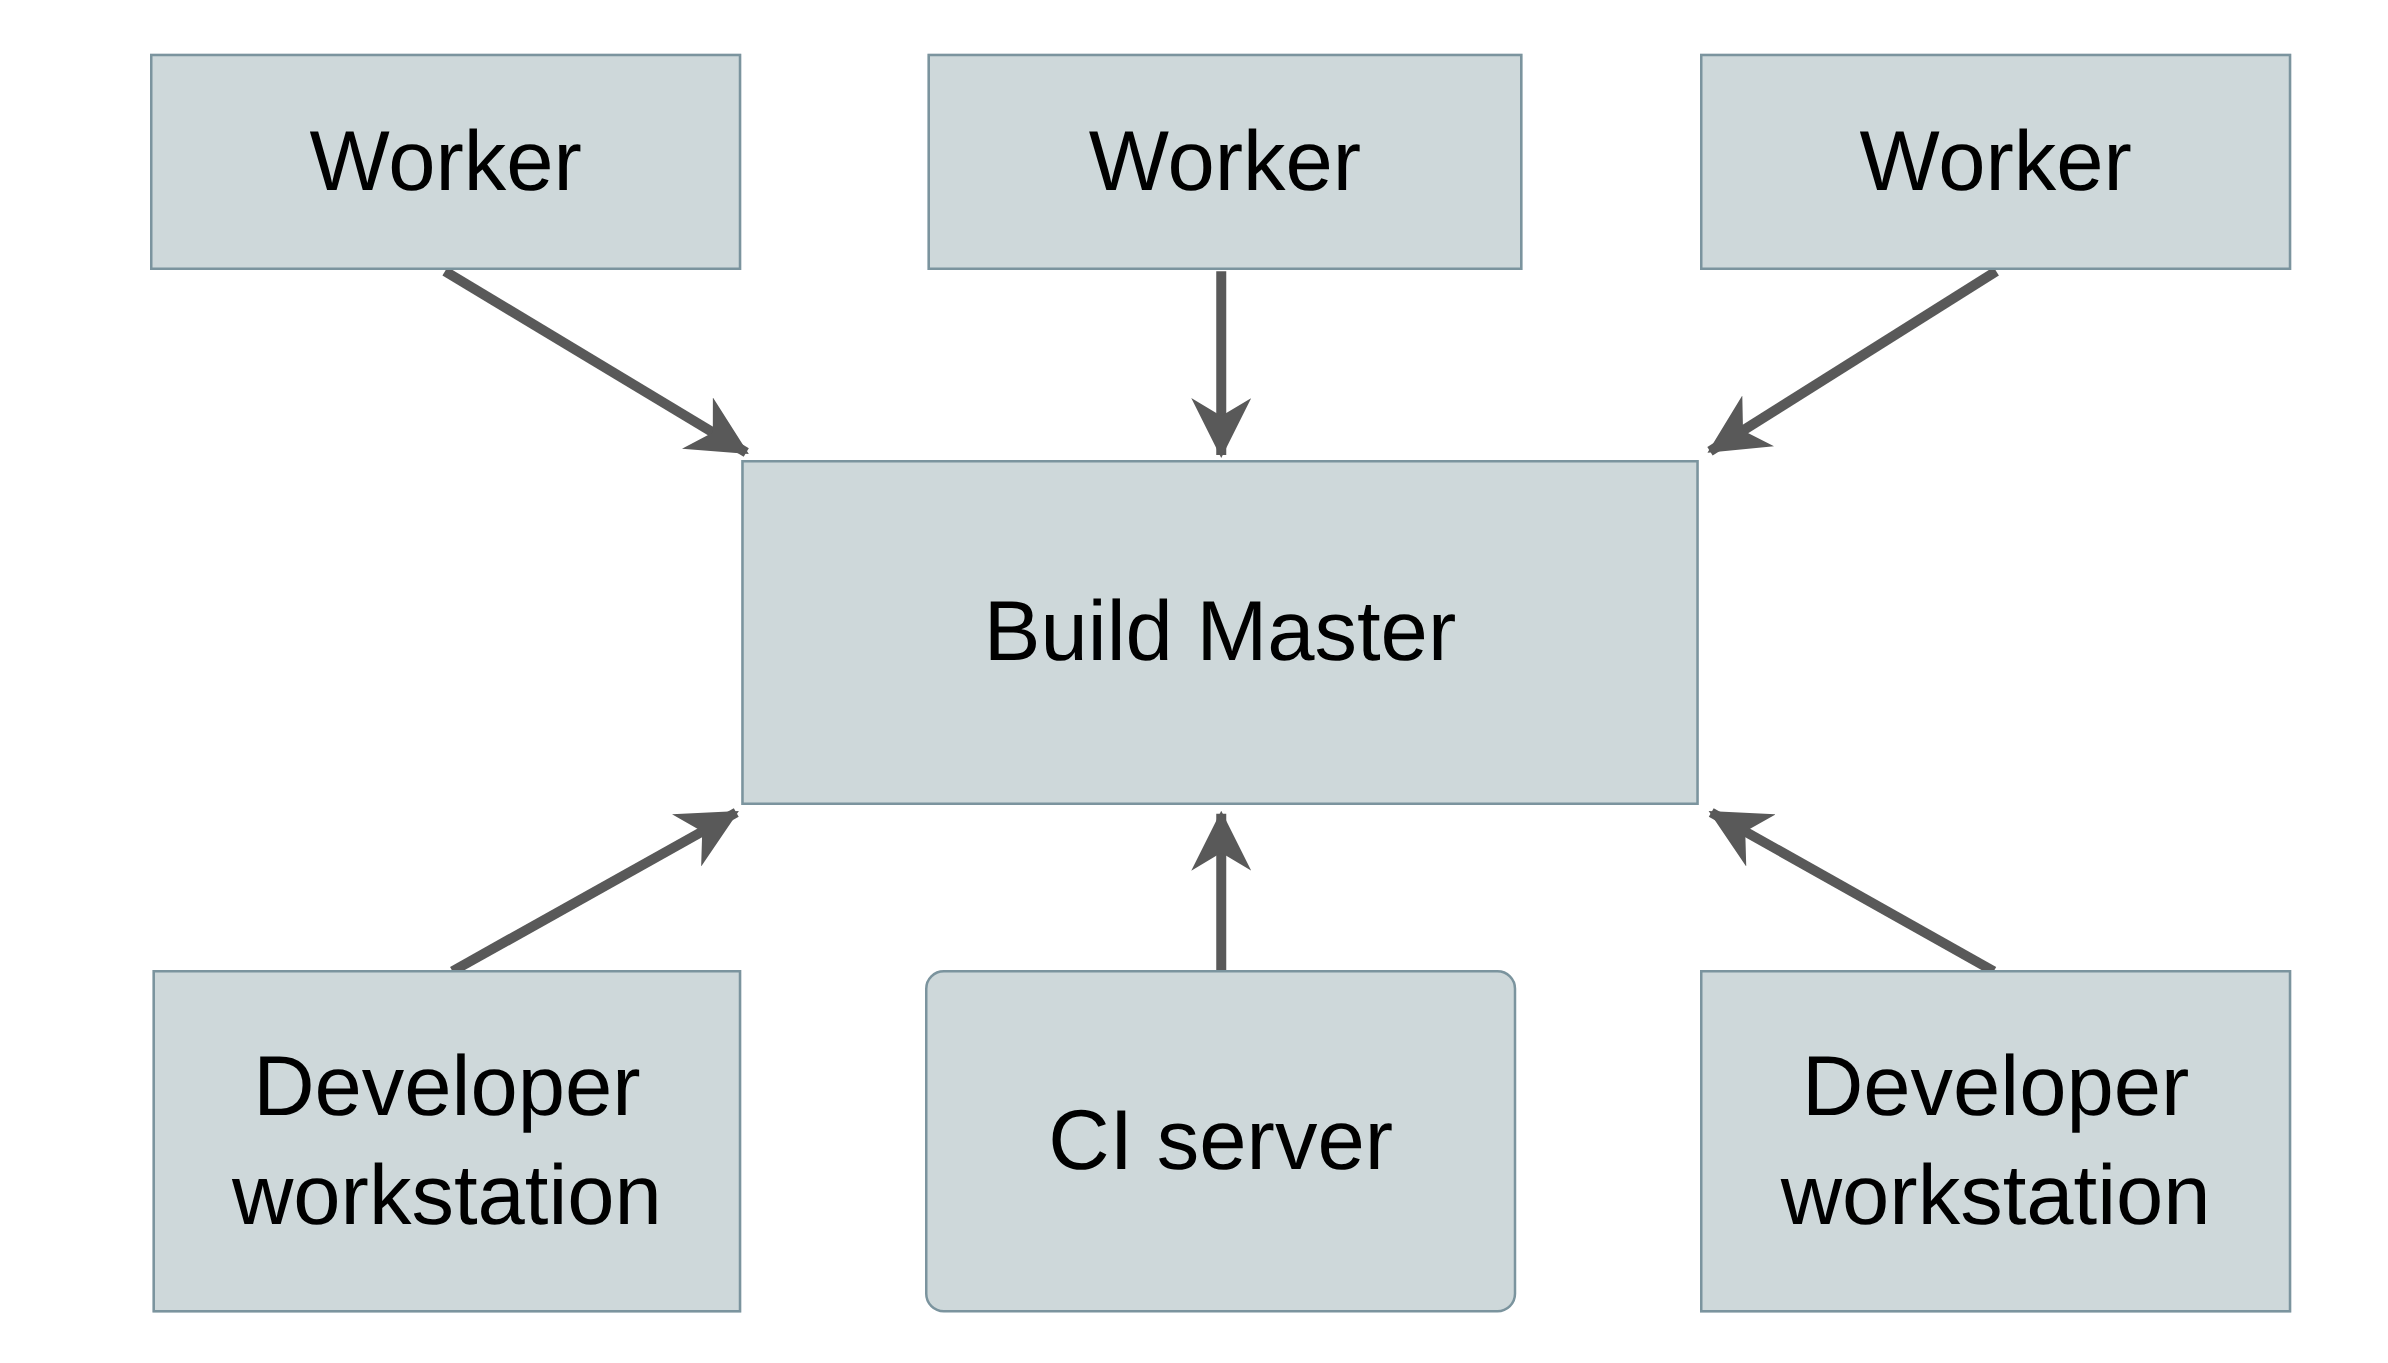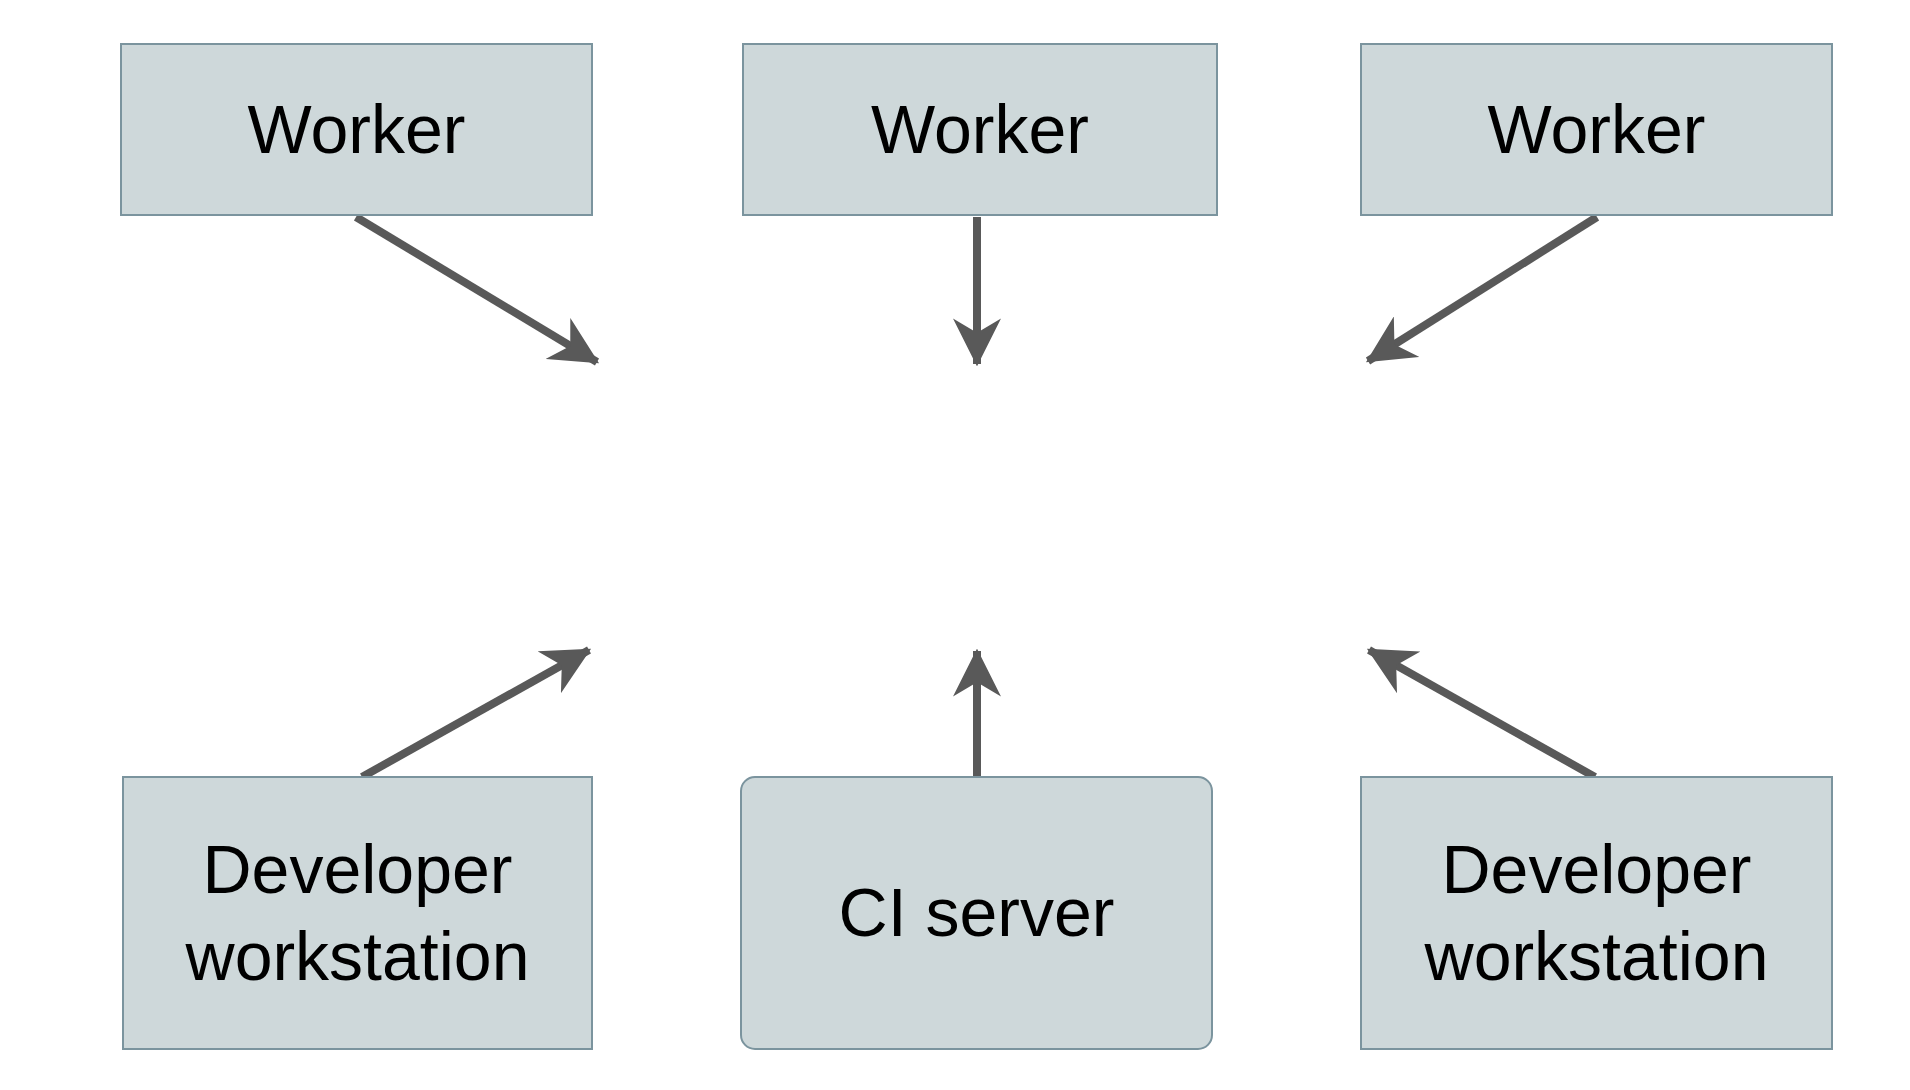--- a/index.html
+++ b/index.html
@@ -76,20 +76,23 @@
   </div>
 
   <div class="node n-worker2">
     <span>Worker</span>
   </div>
 
   <div class="node n-worker3">
     <span>Worker</span>
   </div>
 
+  <div class="node n-build-master">
+    <span>Build Master</span>
+  </div>
 
   <div class="node n-dev-left">
     <span>Developer workstation</span>
   </div>
 
   <div class="node n-ci-server">
     <span>CI server</span>
   </div>
 
   <div class="node n-dev-right">

